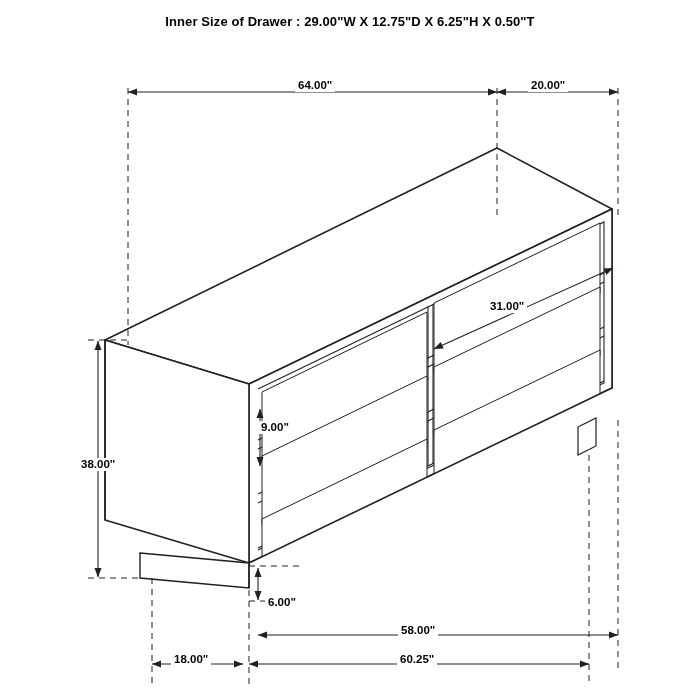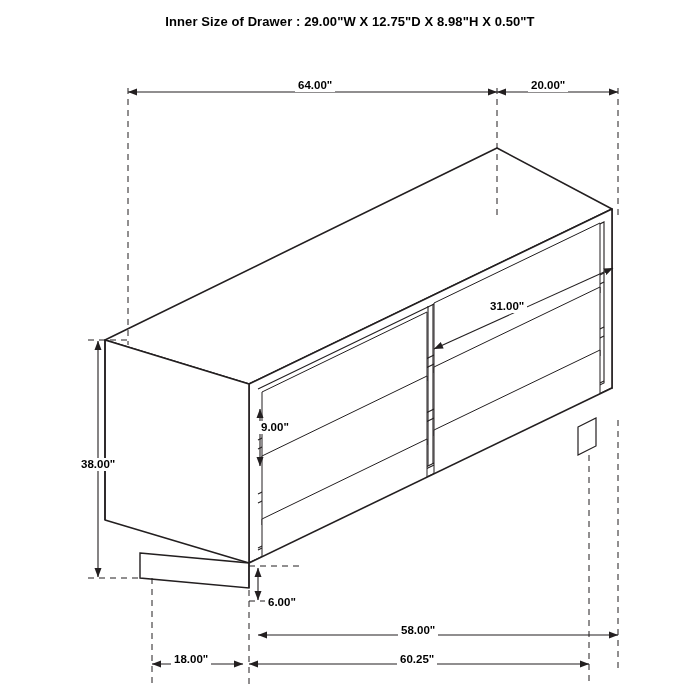--- a/index.html
+++ b/index.html
@@ -48,21 +48,21 @@
     padding: 0 3px;
     white-space: nowrap;
     line-height: 13px;
   }
 </style>
 </head>
 <body>
 
 <div id="stage">
 
-  <div id="title">Inner Size of Drawer : 29.00"W X 12.75"D X 8.98"H X 0.50"T</div>
+  <div id="title">Inner Size of Drawer : 29.00"W X 12.75"D X 6.25"H X 0.50"T</div>
 
   <svg id="drawing" viewBox="0 0 700 700">
     <defs>
       <marker id="arrEnd" markerWidth="9" markerHeight="9" refX="8.2" refY="3.2" orient="auto" markerUnits="strokeWidth">
         <path d="M0,0 L8.4,3.2 L0,6.4 z" fill="#231f20"></path>
       </marker>
       <marker id="arrStart" markerWidth="9" markerHeight="9" refX="0.2" refY="3.2" orient="auto" markerUnits="strokeWidth">
         <path d="M8.4,0 L0,3.2 L8.4,6.4 z" fill="#231f20"></path>
       </marker>
     </defs>

